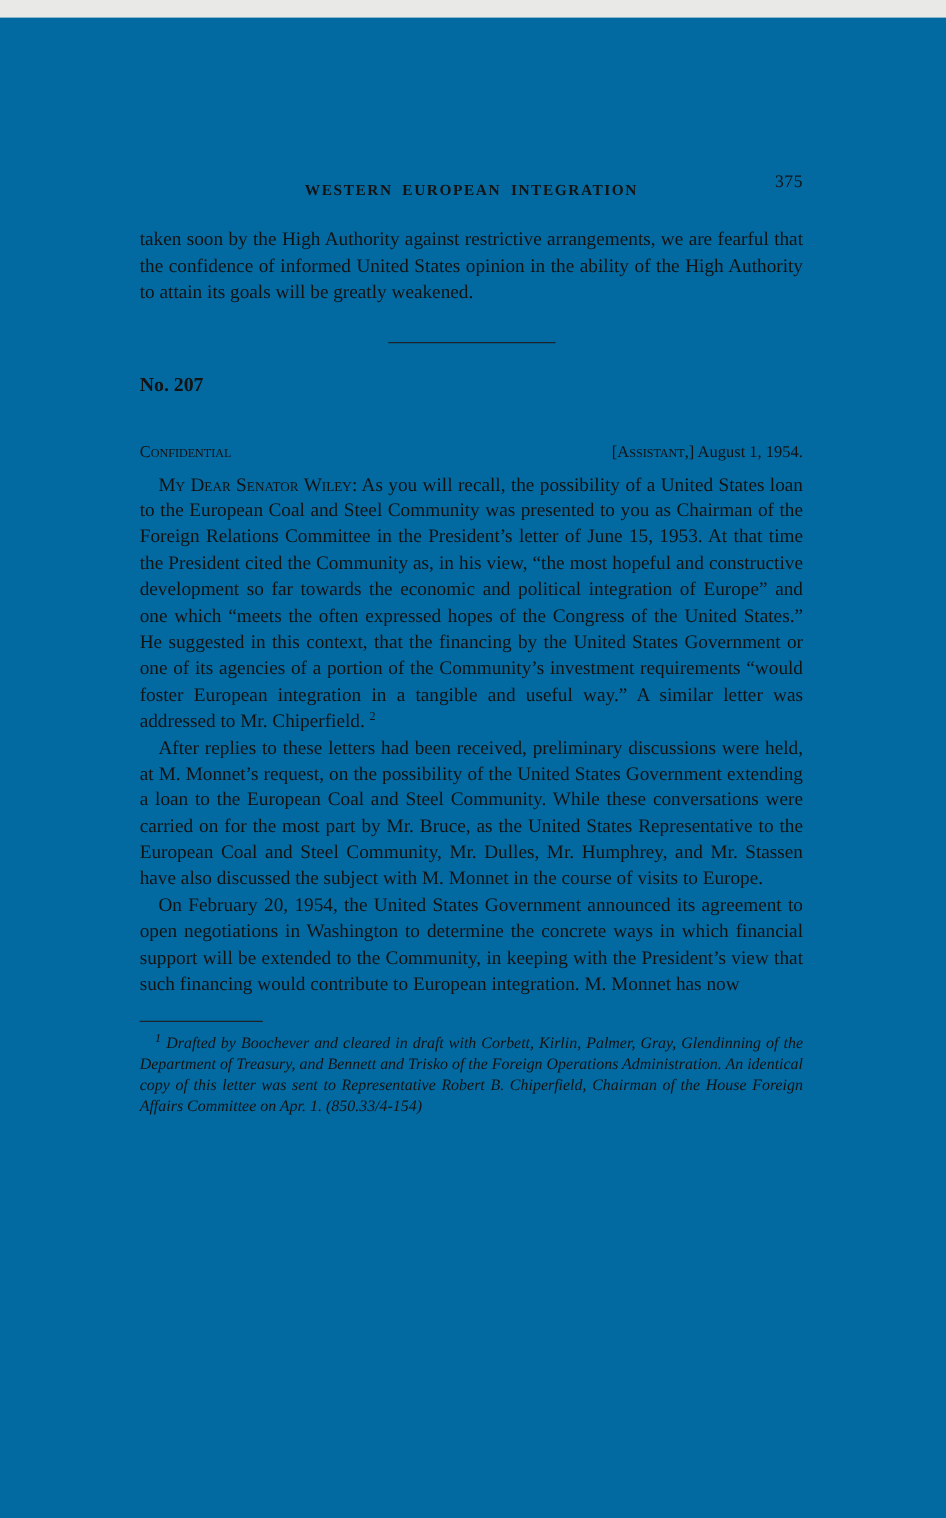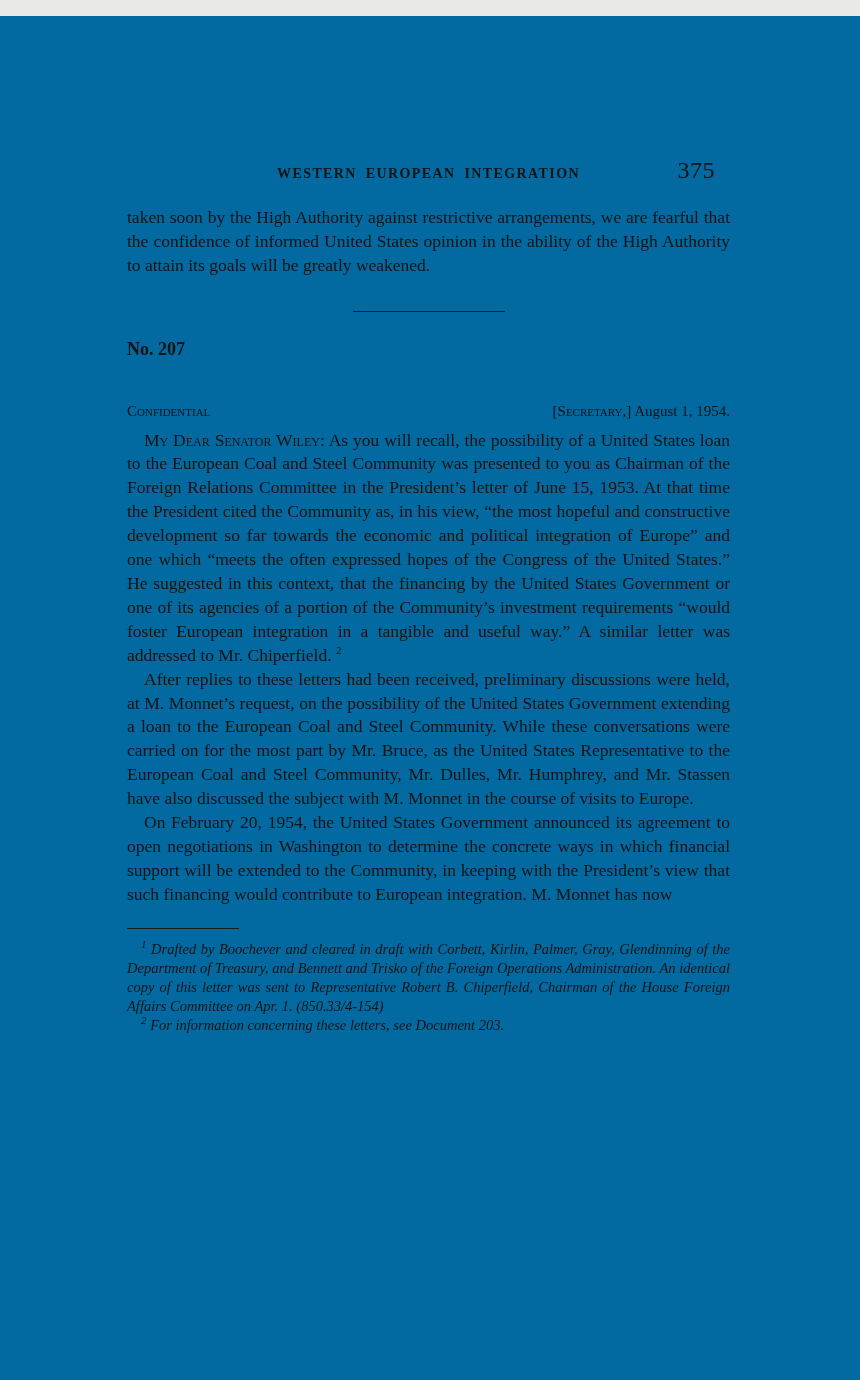--- a/index.html
+++ b/index.html
@@ -25,23 +25,23 @@
     margin-bottom: 24px;
   }
   .running-head {
     font-size: 14px;
     font-weight: bold;
     letter-spacing: 1.4px;
     word-spacing: 4px;
   }
   .page-num {
     position: absolute;
-    right: 15px;
+    right: 0;
     top: -7px;
-    font-size: 24px;
+    font-size: 16px;
     letter-spacing: 0.5px;
   }
   .body-text {
     font-size: 17.5px;
     line-height: 23.9px;
     text-align: justify;
   }
   p { margin: 0; }
   .continuation-par { text-indent: 0; }
   .divider {
@@ -114,30 +114,29 @@
     <p class="continuation-par">taken soon by the High Authority against restrictive arrangements, we are fearful that the confidence of informed United States opinion in the ability of the High Authority to attain its goals will be greatly weakened.</p>
 
     <hr class="divider">
 
     <p class="doc-number">No. 207</p>
 
 
 
     <div class="dateline">
       <span class="sc">Confidential</span>
-      <span><span>[</span><span class="sc">Secretary</span><span>,]</span><span> August 1, 1954.</span></span>
+      <span><span>[</span><span class="sc">Assistant</span><span>,]</span><span> August 1, 1954.</span></span>
     </div>
 
     <p class="body-par"><span class="sc">My Dear Senator Wiley:</span> <span>As you will recall, the possibility of a United States loan to the European Coal and Steel Community was presented to you as Chairman of the Foreign Relations Committee in the President’s letter of June 15, 1953. At that time the President cited the Community as, in his view, “the most hopeful and constructive development so far towards the economic and political integration of Europe” and one which “meets the often expressed hopes of the Congress of the United States.” He suggested in this context, that the financing by the United States Government or one of its agencies of a portion of the Community’s investment requirements “would foster European integration in a tangible and useful way.” A similar letter was addressed to Mr. Chiperfield.</span> <sup>2</sup></p>
 
     <p class="body-par">After replies to these letters had been received, preliminary discussions were held, at M. Monnet’s request, on the possibility of the United States Government extending a loan to the European Coal and Steel Community. While these conversations were carried on for the most part by Mr. Bruce, as the United States Representative to the European Coal and Steel Community, Mr. Dulles, Mr. Humphrey, and Mr. Stassen have also discussed the subject with M. Monnet in the course of visits to Europe.</p>
 
     <p class="body-par">On February 20, 1954, the United States Government announced its agreement to open negotiations in Washington to determine the concrete ways in which financial support will be extended to the Community, in keeping with the President’s view that such financing would contribute to European integration. M. Monnet has now</p>
 
     <hr class="footnote-rule">
 
     <p class="footnote"><sup>1</sup> <span>Drafted by Boochever and cleared in draft with Corbett, Kirlin, Palmer, Gray, Glendinning of the Department of Treasury, and Bennett and Trisko of the Foreign Operations Administration. An identical copy of this letter was sent to Representative Robert B. Chiperfield, Chairman of the House Foreign Affairs Committee on Apr. 1. (850.33/4-154)</span></p>
 
-    <p class="footnote"><sup>2</sup> <span>For information concerning these letters, see Document 203.</span></p>
 
   </div>
 
 </div>
 
 </body></html>

